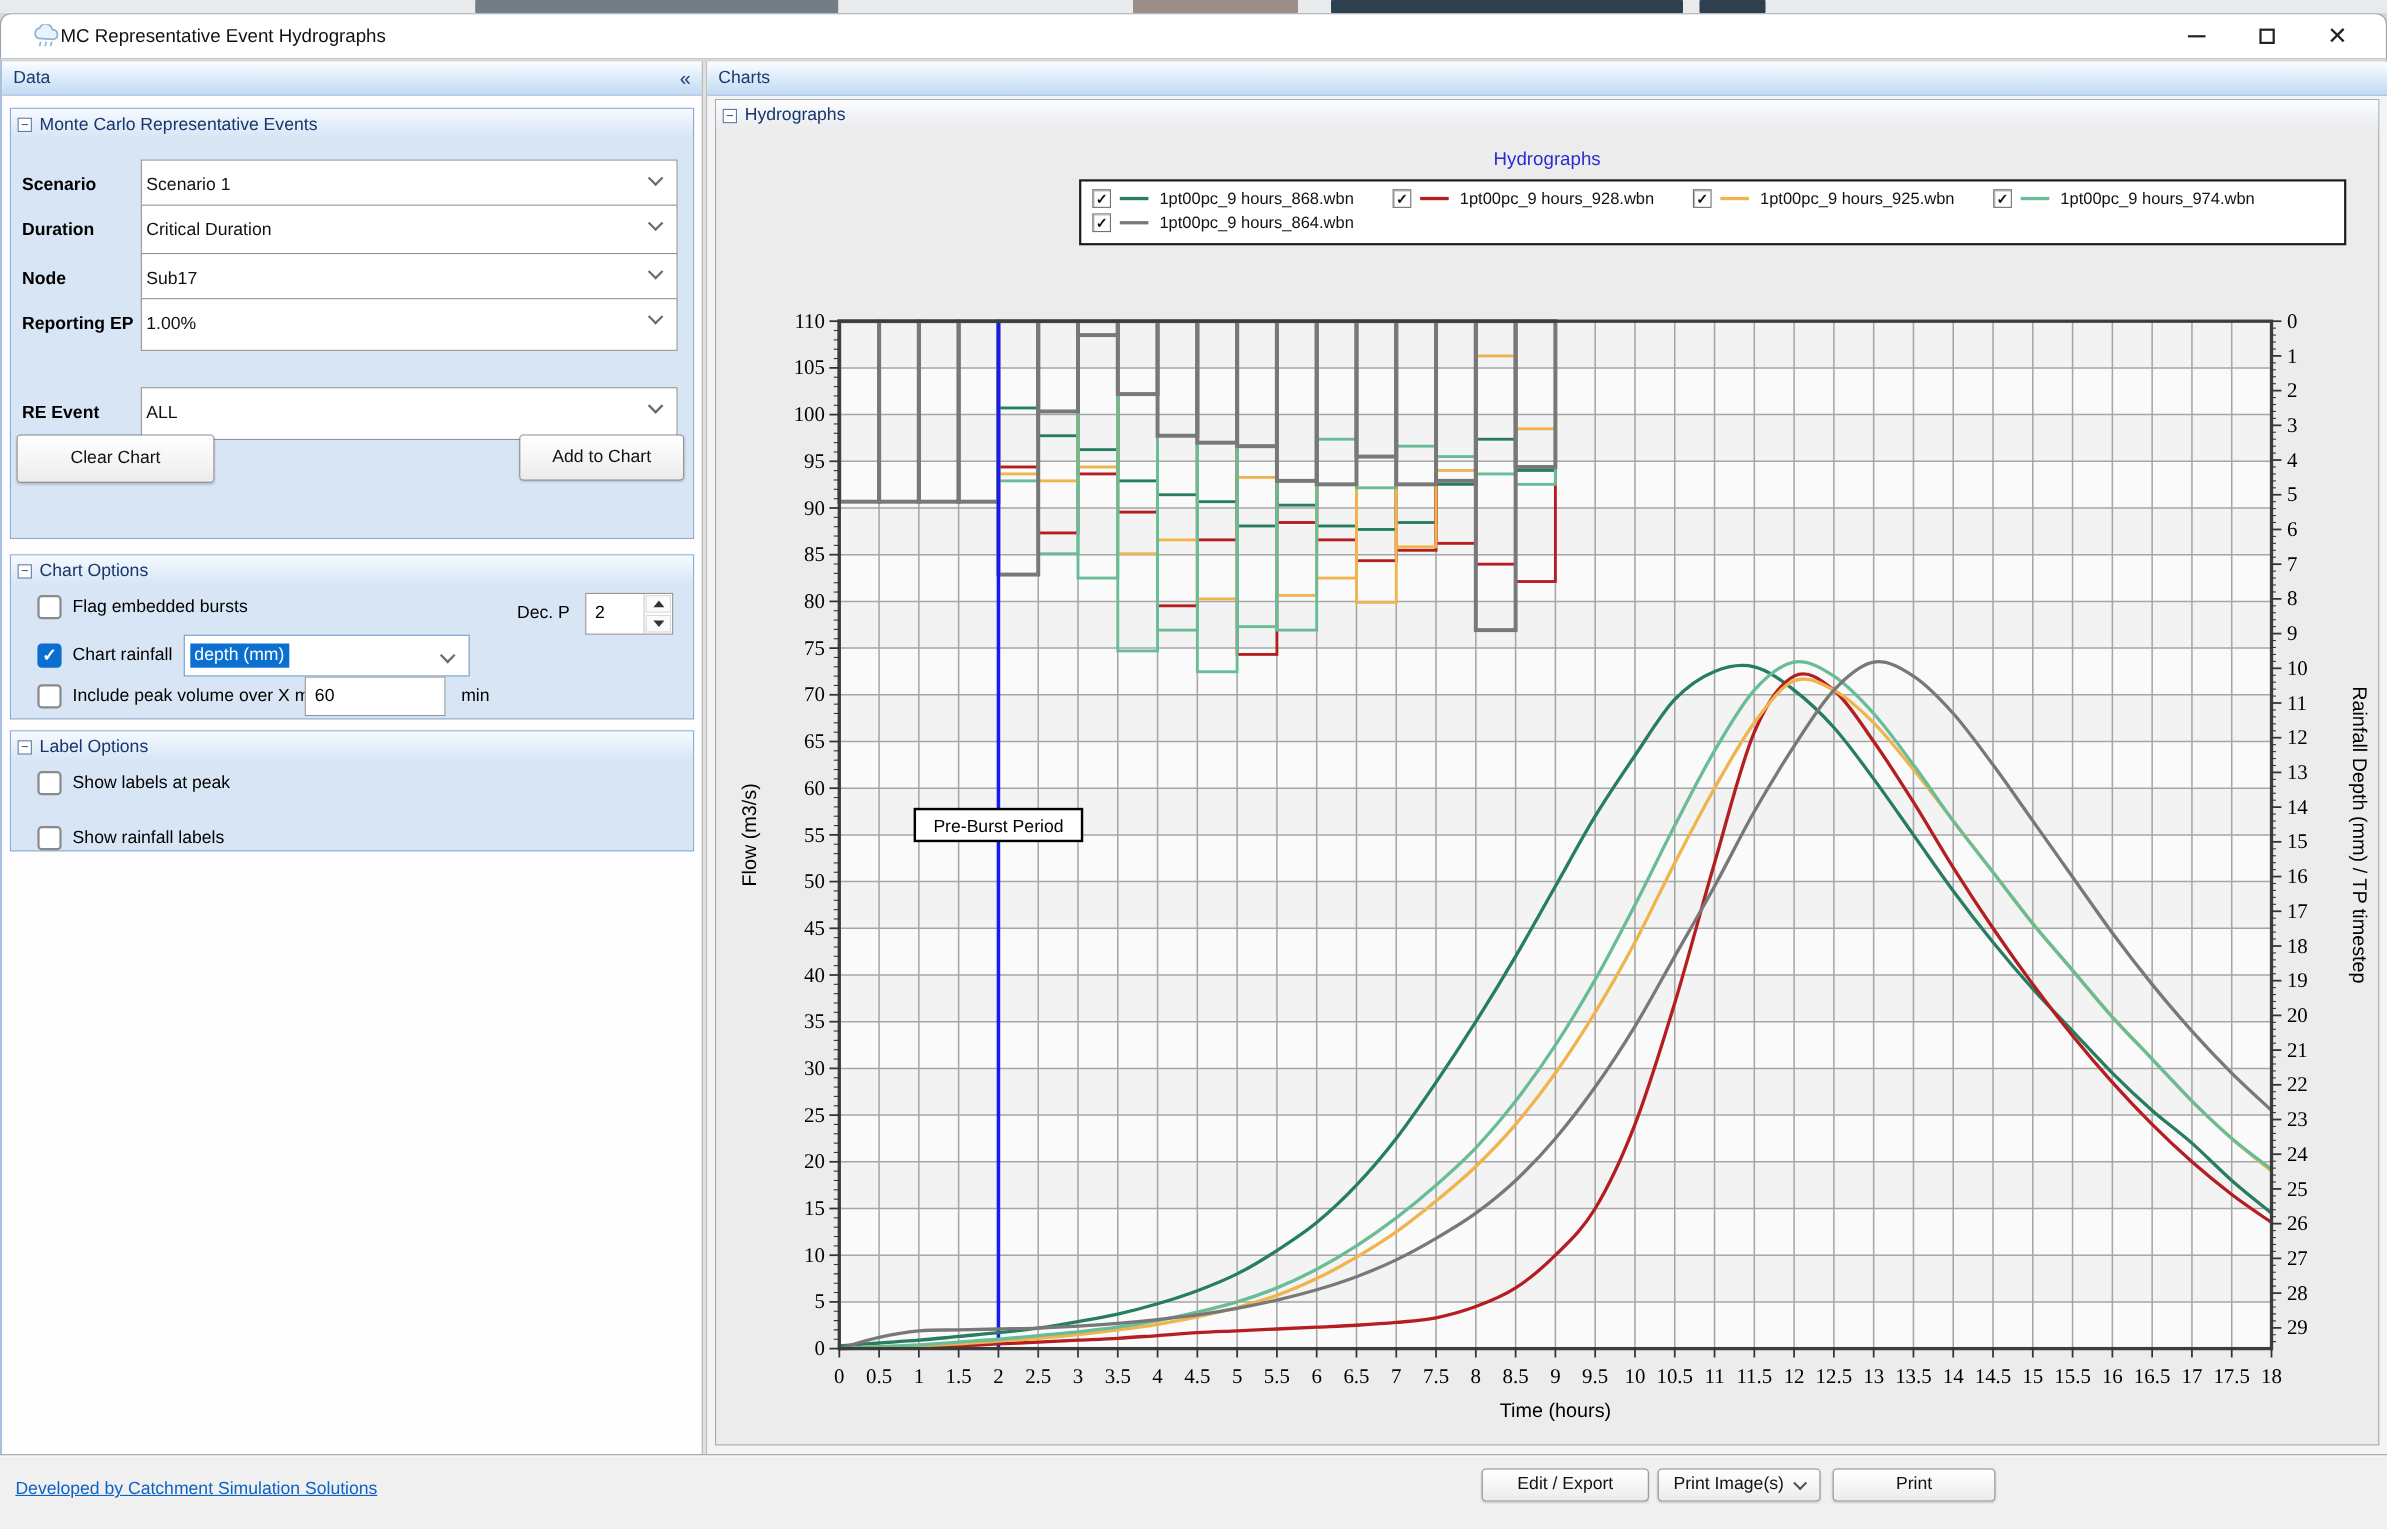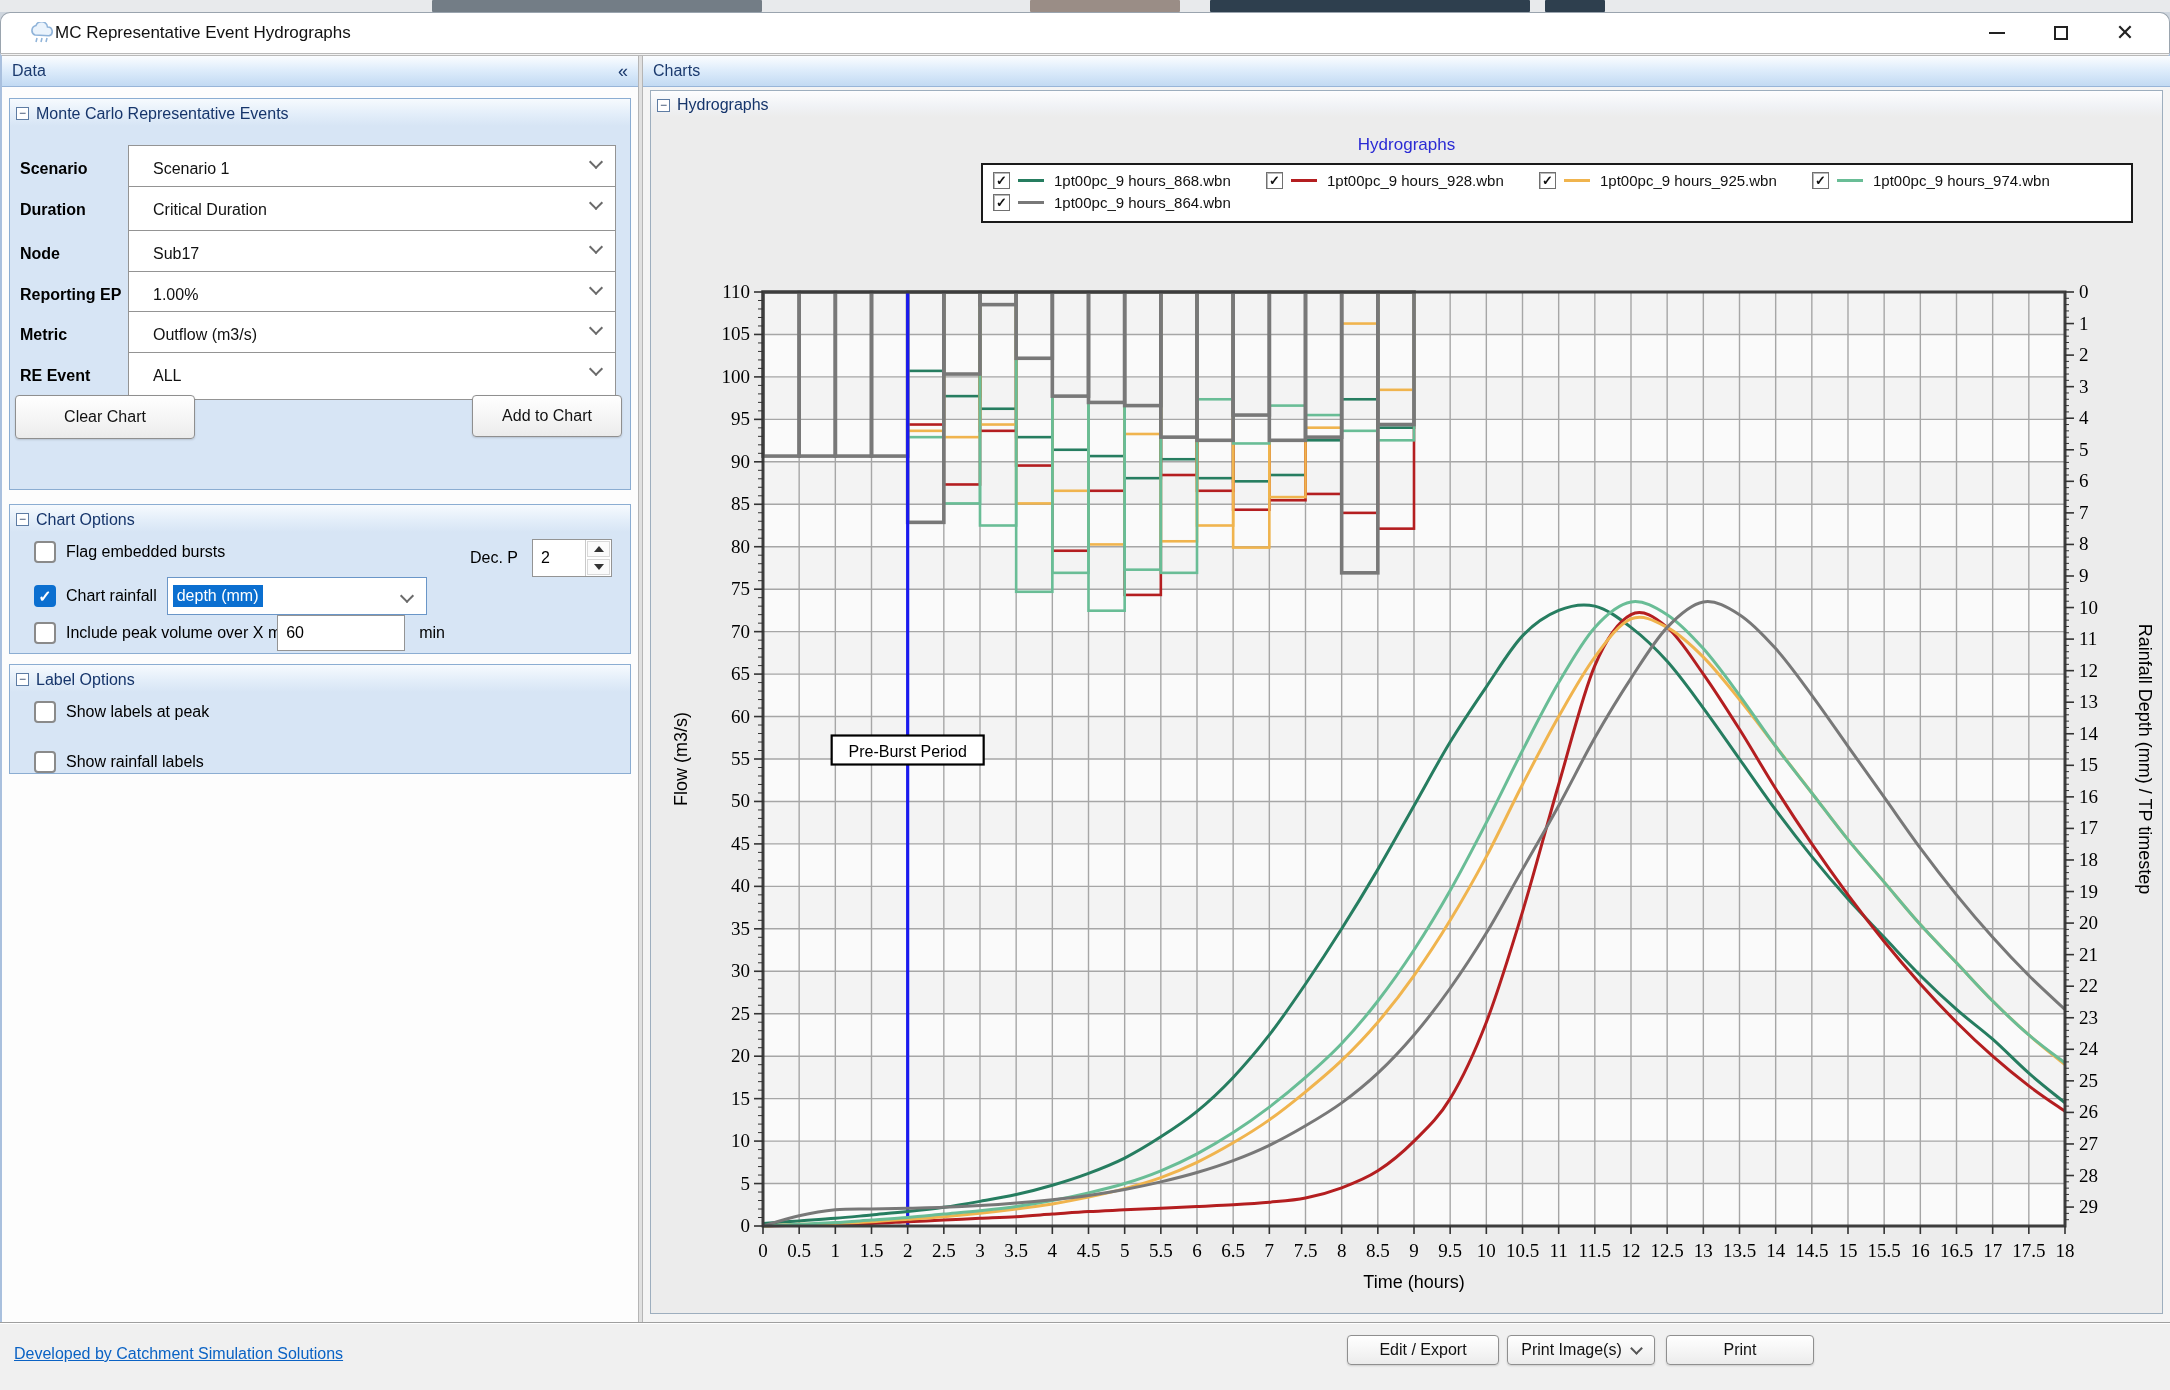--- a/index.html
+++ b/index.html
@@ -42,21 +42,21 @@
   .group { position:absolute; background:#d7e5f5; border:1px solid #8badd2; }
   .group-header { height:27px; display:flex; align-items:center; padding:2px 6px 0 6px;
                   color:#16356b; font-size:16px;
                   background:linear-gradient(180deg,#f6fafe 0%,#e2edf9 60%,#d7e5f5 100%); }
   .tog { width:13px; height:13px; border:1px solid #5e7ca3; background:#fff; color:#33486b;
          font-size:12px; line-height:10px; text-align:center; margin-right:7px; flex:0 0 auto; }
 
   .field-row { position:absolute; left:0; width:100%; display:flex; align-items:center; }
   .field-label { font-weight:bold; color:#000; font-size:16px; padding-left:10px; width:118px; flex:0 0 auto; }
   .combo { position:relative; height:48px; background:#fff; border:1px solid #949494; flex:1 1 auto;
-           margin-right:14px; display:flex; align-items:center; font-size:16px; color:#111; padding-left:24px; }
+           margin-right:14px; display:flex; align-items:center; font-size:16px; color:#111; padding-left:4px; }
   .combo .chev, .chev-i { width:10px; height:10px; border-right:2px solid #6a6a6a; border-bottom:2px solid #6a6a6a;
            transform:rotate(45deg); position:absolute; right:14px; top:11px; }
   .btn { background:linear-gradient(180deg,#ffffff,#f2f2f2 70%,#ebebeb); border:1px solid #8f8f8f;
          border-radius:4px; font-size:16px; color:#111; display:flex; align-items:center; justify-content:center;
          box-shadow:0 1px 2px rgba(0,0,0,0.15); }
 
   .cb { width:22px; height:22px; background:#fff; border:2px solid #8a8a8a; border-radius:4px;
         display:inline-flex; align-items:center; justify-content:center; flex:0 0 auto; }
   .cb.checked { background:#0b6fd0; border-color:#0b6fd0; color:#fff; font-size:16px; font-weight:bold; }
   .opt-label { font-size:16px; color:#000; margin-left:10px; }
@@ -159,27 +159,20 @@
           <span class="field-label">Node</span>
           <div class="combo">
             <span>Sub17</span>
             <span class="chev"></span>
           </div>
         </div>
         <div class="field-row" style="top:172px;">
           <span class="field-label">Reporting EP</span>
           <div class="combo">
             <span>1.00%</span>
-            <span class="chev"></span>
-          </div>
-        </div>
-        <div class="field-row" style="top:212px;">
-          <span class="field-label">Metric</span>
-          <div class="combo">
-            <span>Outflow (m3/s)</span>
             <span class="chev"></span>
           </div>
         </div>
         <div class="field-row" style="top:253px;">
           <span class="field-label">RE Event</span>
           <div class="combo">
             <span>ALL</span>
             <span class="chev"></span>
           </div>
         </div>

